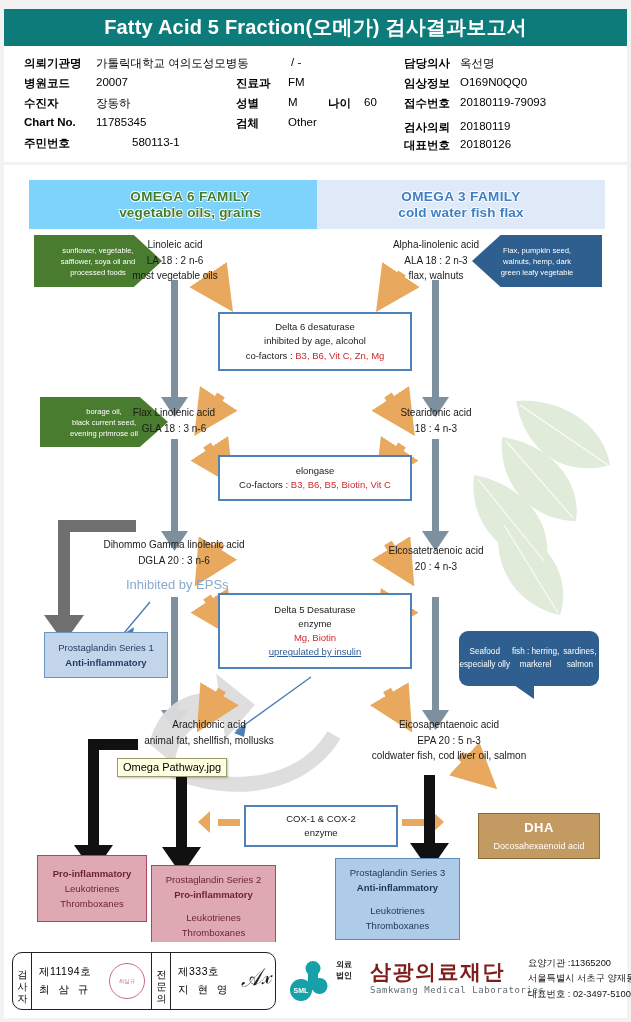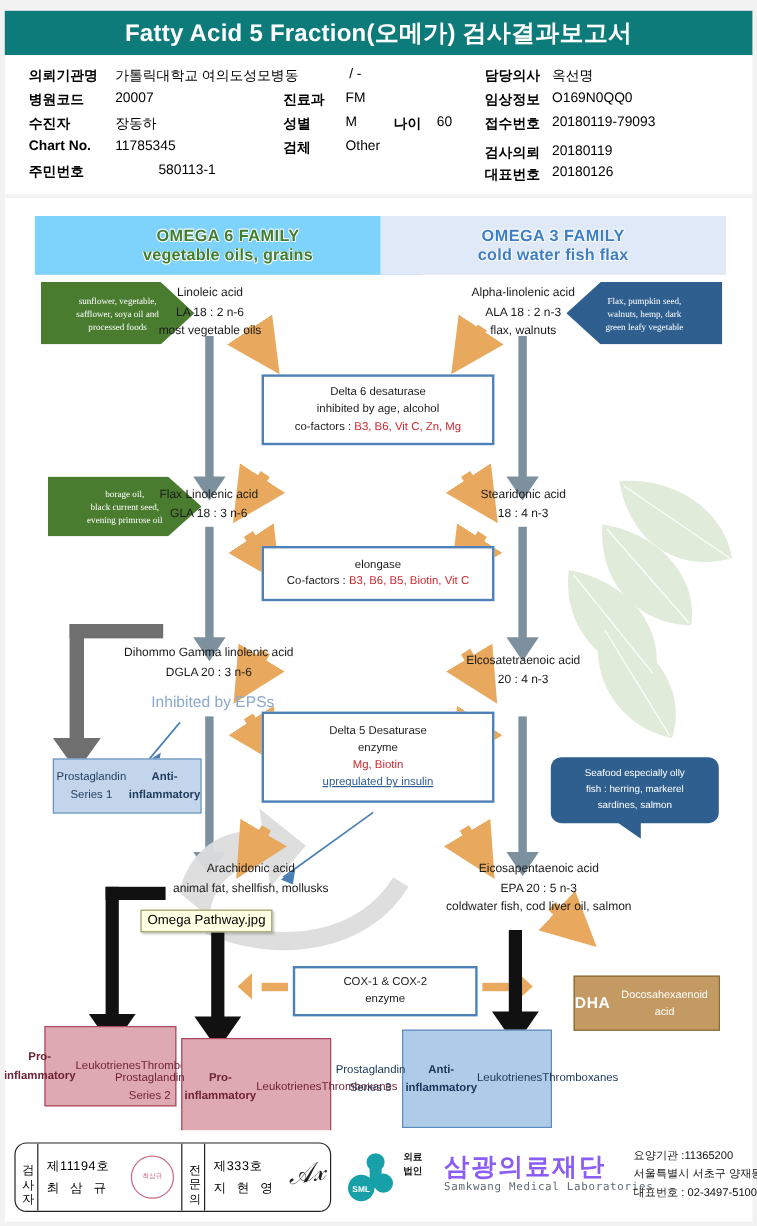--- a/index.html
+++ b/index.html
@@ -41,56 +41,56 @@
   .fam6{left:25px;width:322px;background:#7dd3fc;}
   .fam3{left:313px;width:288px;background:#dfe9f7;}
   .fam .l1{font-size:13.5px;font-weight:bold;letter-spacing:.4px;}
   .fam .l2{font-size:13.5px;font-weight:bold;letter-spacing:.2px;}
   .fam6 .l1,.fam6 .l2{color:#3f7d2f;text-shadow:-0.6px -0.6px 0 #fff,0.6px -0.6px 0 #fff,-0.6px 0.6px 0 #fff,0.6px 0.6px 0 #fff;}
   .fam3 .l1,.fam3 .l2{color:#3d7ec4;text-shadow:-0.6px -0.6px 0 #fff,0.6px -0.6px 0 #fff,-0.6px 0.6px 0 #fff,0.6px 0.6px 0 #fff;}
 
   
   .chev{
     position:absolute;display:flex;flex-direction:column;align-items:center;
-    justify-content:center;color:#fff;font-size:7.6px;line-height:1.45;text-align:center;font-family:Liberation Serif, serif;
+    justify-content:center;color:#fff;font-size:7.6px;line-height:1.45;text-align:center;
   }
   .chev-r{background:#4a7c30;clip-path:polygon(0 0,78% 0,100% 50%,78% 100%,0 100%);}
   .chev-l{background:#2e5f8f;clip-path:polygon(22% 0,100% 0,100% 100%,22% 100%,0 50%);}
 
   
   .met{position:absolute;text-align:center;font-size:10px;color:#1a1a1a;line-height:1.55;white-space:nowrap;}
 
   
   .ebox{
     position:absolute;border:2.2px solid #4e81b8;background:#fff;
     display:flex;flex-direction:column;align-items:center;justify-content:center;
     font-size:9.5px;color:#1a1a1a;line-height:1.5;text-align:center;
   }
   .red{color:#d0282f;}
   .ul{text-decoration:underline;color:#2f5d94;}
 
   
   .pbox{
-    position:absolute;display:flex;flex-direction:row;align-items:center;
+    position:absolute;display:flex;flex-direction:column;align-items:center;
     justify-content:center;text-align:center;line-height:1.6;
   }
   .pg1{background:#c3d5ea;border:1.4px solid #6a94c0;color:#1f3a5c;font-size:9.5px;}
   .pg3{background:#aecbe8;border:1.4px solid #5c8cbd;color:#1b3557;font-size:9.5px;}
   .pink{background:#dfa9b4;border:1.6px solid #a9485e;color:#6d2334;font-size:9.5px;}
   .dha{background:#c39a62;border:1.4px solid #8a6a36;color:#fff;}
   .dha .a{font-size:13px;font-weight:bold;letter-spacing:.5px;}
   .dha .b{font-size:9px;}
 
   .bold{font-weight:bold;}
 
   
   .bubble{
     position:absolute;background:#2e5f8f;color:#fff;border-radius:9px;
     font-size:8.2px;line-height:1.55;text-align:center;
-    display:flex;flex-direction:column;align-items:center;justify-content:center;
+    display:flex;flex-direction:row;align-items:center;justify-content:center;
   }
   .bubble:after{
     content:"";position:absolute;left:46px;bottom:-13px;width:0;height:0;
     border-left:9px solid transparent;border-right:20px solid #2e5f8f;border-bottom:14px solid transparent;
   }
 
   .eps{
     position:absolute;color:#8aa9cc;font-size:13px;white-space:nowrap;
   }
 
@@ -123,21 +123,21 @@
     position:absolute;right:6px;top:10px;width:34px;height:34px;border-radius:50%;
     border:1.6px solid #c0506a;color:#c0506a;font-size:5.5px;
     display:flex;align-items:center;justify-content:center;text-align:center;
     line-height:1.1;opacity:.85;
   }
   .sig{position:absolute;right:4px;top:12px;font-size:22px;color:#222;
     font-family:"Liberation Serif",serif;font-style:italic;transform:rotate(-8deg);}
 
   .logoarea{position:absolute;left:284px;top:10px;width:336px;height:56px;}
   .sml{position:absolute;left:0;top:8px;width:44px;height:44px;}
-  .brandkr{position:absolute;left:48px;top:6px;font-size:21px;font-weight:bold;color:#8b5cf6;letter-spacing:1.5px;white-space:nowrap;}
+  .brandkr{position:absolute;left:48px;top:6px;font-size:21px;font-weight:bold;color:#7f1d1d;letter-spacing:1.5px;white-space:nowrap;}
   .brandpre{position:absolute;left:48px;top:8px;font-size:8px;font-weight:bold;color:#111;line-height:1.35;white-space:nowrap;}
   .branden{position:absolute;left:82px;top:33px;font-size:9px;color:#5d6b72;letter-spacing:.6px;white-space:nowrap;
     font-family:"DejaVu Sans Mono","Liberation Mono",monospace;}
   .addr{position:absolute;left:240px;top:4px;font-size:9.3px;color:#111;line-height:1.65;white-space:nowrap;}
 </style>
 </head>
 <body>
 
 <div class="page">
 

